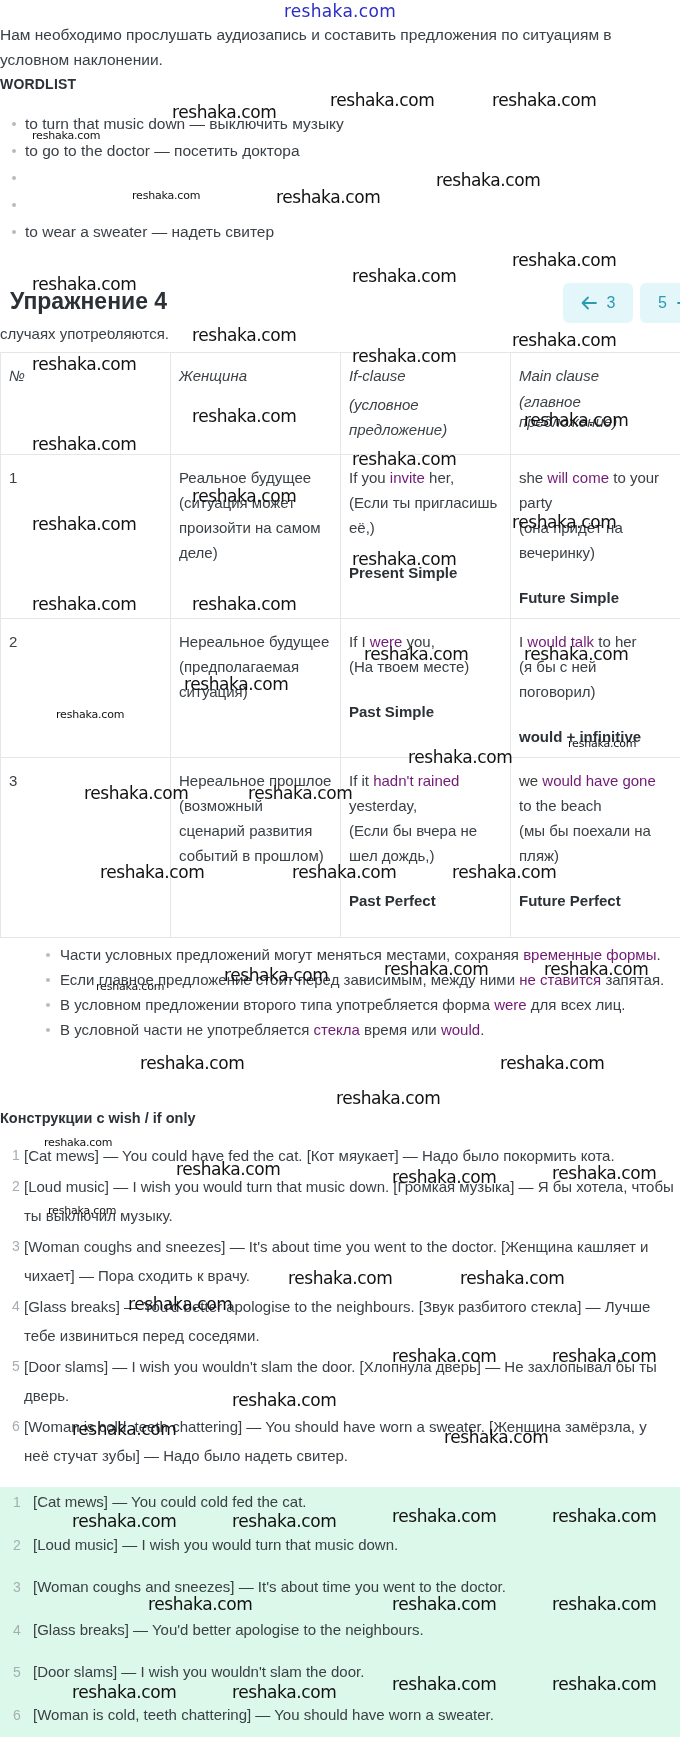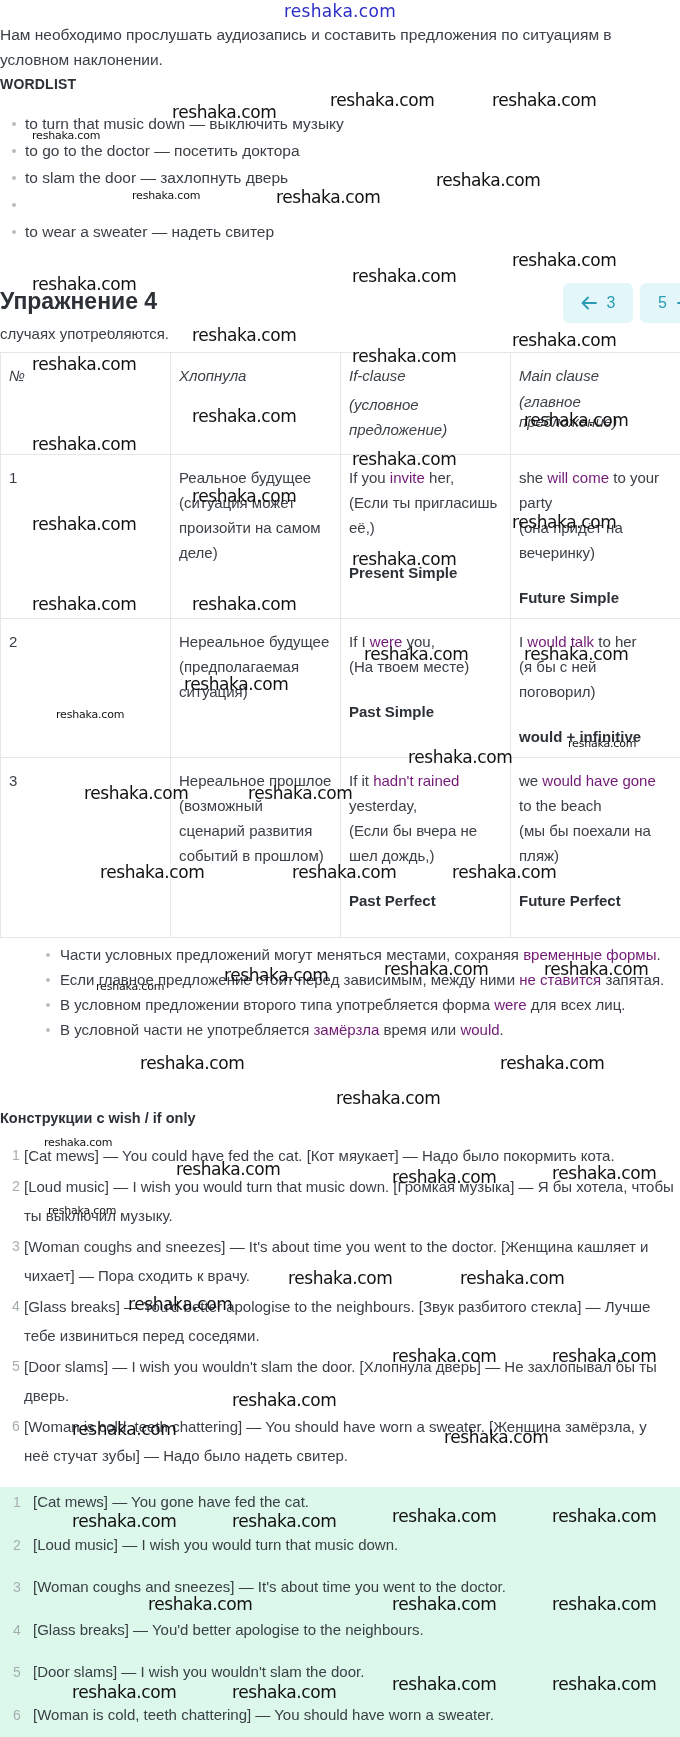--- a/index.html
+++ b/index.html
@@ -31,21 +31,21 @@
   }
   ul.wordlist li {
     height: 26.8px; font-size: 15.5px; color: #3a4046; white-space: nowrap;
     display: flex; align-items: center;
   }
   .bullet {
     display: inline-block; width: 4px; height: 4px; border-radius: 50%;
     background: #b5bcc1; margin: 0 9px 0 12px;
   }
   .ex-title {
-    position: absolute; left: 0; top: 288px;
+    position: absolute; left: 10px; top: 288px;
     font-size: 23px; font-weight: bold; color: #2b3137;
   }
   .nav-btn {
     position: absolute; top: 283px; height: 40px; border-radius: 6px;
     background: #e3f7fb; color: #2a9bb0; font-size: 16px;
     display: flex; align-items: center; justify-content: center; gap: 10px;
   }
   .nav-prev { left: 563px; width: 70px; }
   .nav-next { left: 640px; width: 70px; justify-content: flex-start; padding-left: 18px; }
   .cut-line {
@@ -116,21 +116,20 @@
   <li>
       <span class="bullet"></span>
       <span>to turn that music down — выключить музыку</span>
     </li>
   <li>
       <span class="bullet"></span>
       <span>to go to the doctor — посетить доктора</span>
     </li>
   <li>
       <span class="bullet"></span>
-      <span>to slam the door — захлопнуть дверь</span>
     </li>
   <li>
       <span class="bullet"></span>
     </li>
   <li>
       <span class="bullet"></span>
       <span>to wear a sweater — надеть свитер</span>
     </li>
 </ul>
 
@@ -154,21 +153,21 @@
 <table class="grammar">
   <colgroup>
       <col class="c1">
       <col class="c2">
       <col class="c3">
       <col class="c4">
     </colgroup>
   <tbody>
       <tr style="height:102px;">
     <th>№</th>
-    <th><span>Хлопнула</span></th>
+    <th><span>Женщина</span></th>
     <th>
       <span class="cell-line">If-clause</span>
       <span class="gap"></span>
       <span class="cell-line">(условное предложение)</span>
     </th>
     <th>
       <span class="cell-line">Main clause</span>
       <span class="gap"></span>
       <span class="cell-line" style="line-height:20px;">(главное предложение)</span>
     </th>
@@ -224,36 +223,36 @@
       <span class="tense">Future Perfect</span>
     </td>
   </tr>
 </tbody>
   </table>
 
 <ul class="notes">
   <li><span class="bullet"></span><span>Части условных предложений могут меняться местами, сохраняя </span><b>временные формы</b><span>.</span></li>
   <li><span class="bullet"></span><span>Если главное предложение стоит перед зависимым, между ними </span><b>не ставится</b><span> запятая.</span></li>
   <li><span class="bullet"></span><span>В условном предложении второго типа употребляется форма </span><b>were</b><span> для всех лиц.</span></li>
-  <li><span class="bullet"></span><span>В условной части не употребляется </span><b>замёрзла</b><span> время или </span><b>would</b><span>.</span></li>
+  <li><span class="bullet"></span><span>В условной части не употребляется </span><b>стекла</b><span> время или </span><b>would</b><span>.</span></li>
 </ul>
 
 <div class="wish-title">Конструкции с wish / if only</div>
 <ol class="wish">
   <li><span class="num">1</span><span>[Cat mews] — You could have fed the cat. [Кот мяукает] — Надо было покормить кота.</span></li>
   <li style="margin-top:2px;"><span class="num">2</span><span>[Loud music] — I wish you would turn that music down. [Громкая музыка] — Я бы хотела, чтобы ты выключил музыку.</span></li>
   <li style="margin-top:2px;"><span class="num">3</span><span>[Woman coughs and sneezes] — It's about time you went to the doctor. [Женщина кашляет и чихает] — Пора сходить к врачу.</span></li>
   <li style="margin-top:2px;"><span class="num">4</span><span>[Glass breaks] — You'd better apologise to the neighbours. [Звук разбитого стекла] — Лучше тебе извиниться перед соседями.</span></li>
   <li style="margin-top:2px;"><span class="num">5</span><span>[Door slams] — I wish you wouldn't slam the door. [Хлопнула дверь] — Не захлопывал бы ты дверь.</span></li>
   <li style="margin-top:2px;"><span class="num">6</span><span>[Woman is cold, teeth chattering] — You should have worn a sweater. [Женщина замёрзла, у неё стучат зубы] — Надо было надеть свитер.</span></li>
 </ol>
 
 <div class="answer-box">
   <ol class="answers">
-    <li><span class="num">1</span><span>[Cat mews] — You gone have fed the cat.</span></li>
+    <li><span class="num">1</span><span>[Cat mews] — You could cold fed the cat.</span></li>
     <li><span class="num">2</span><span>[Loud music] — I wish you would turn that music down.</span></li>
     <li><span class="num">3</span><span>[Woman coughs and sneezes] — It's about time you went to the doctor.</span></li>
     <li><span class="num">4</span><span>[Glass breaks] — You'd better apologise to the neighbours.</span></li>
     <li><span class="num">5</span><span>[Door slams] — I wish you wouldn't slam the door.</span></li>
     <li><span class="num">6</span><span>[Woman is cold, teeth chattering] — You should have worn a sweater.</span></li>
   </ol>
 </div>
 
 <div>
   <span class="wm" style="left:172px;top:102px;">reshaka.com</span>

